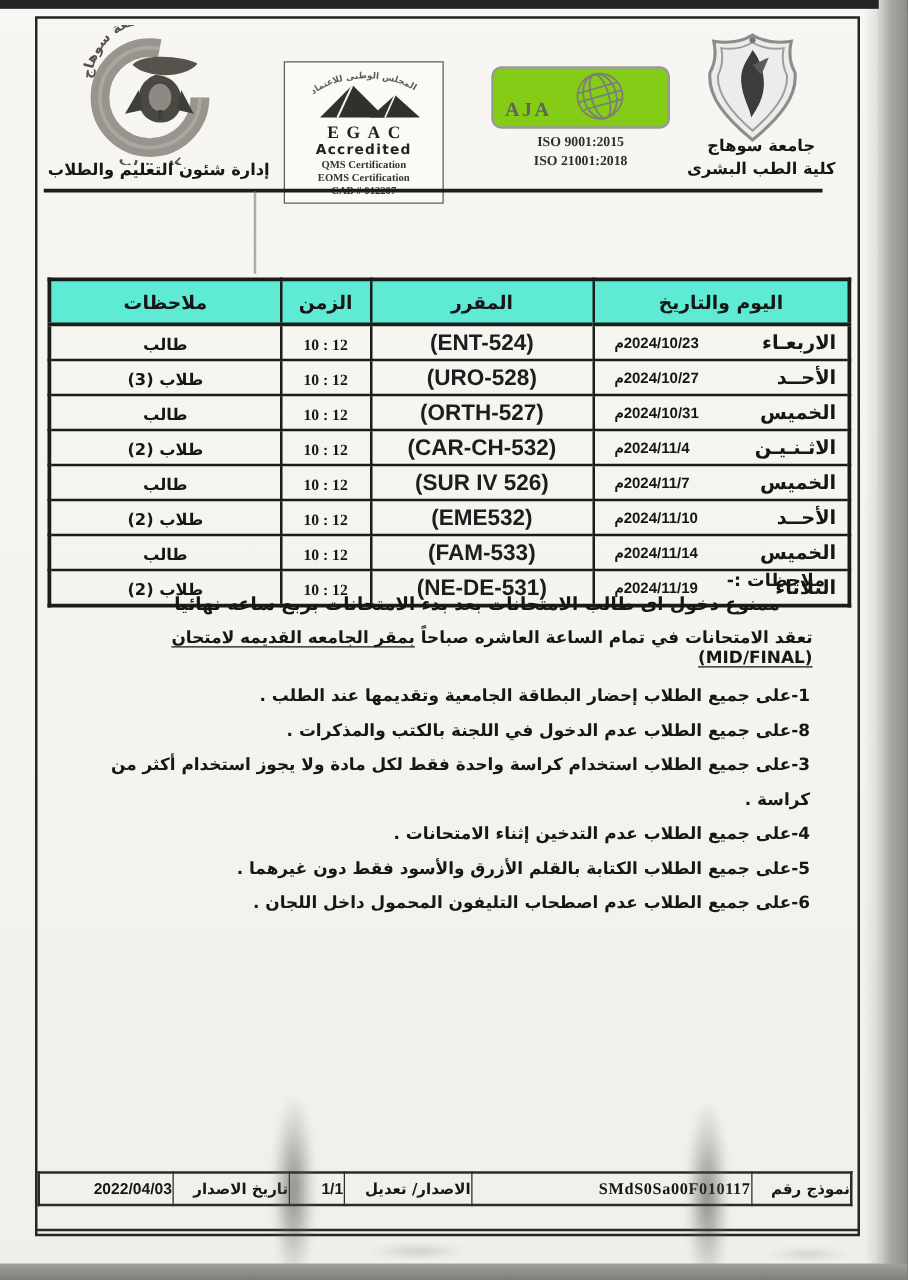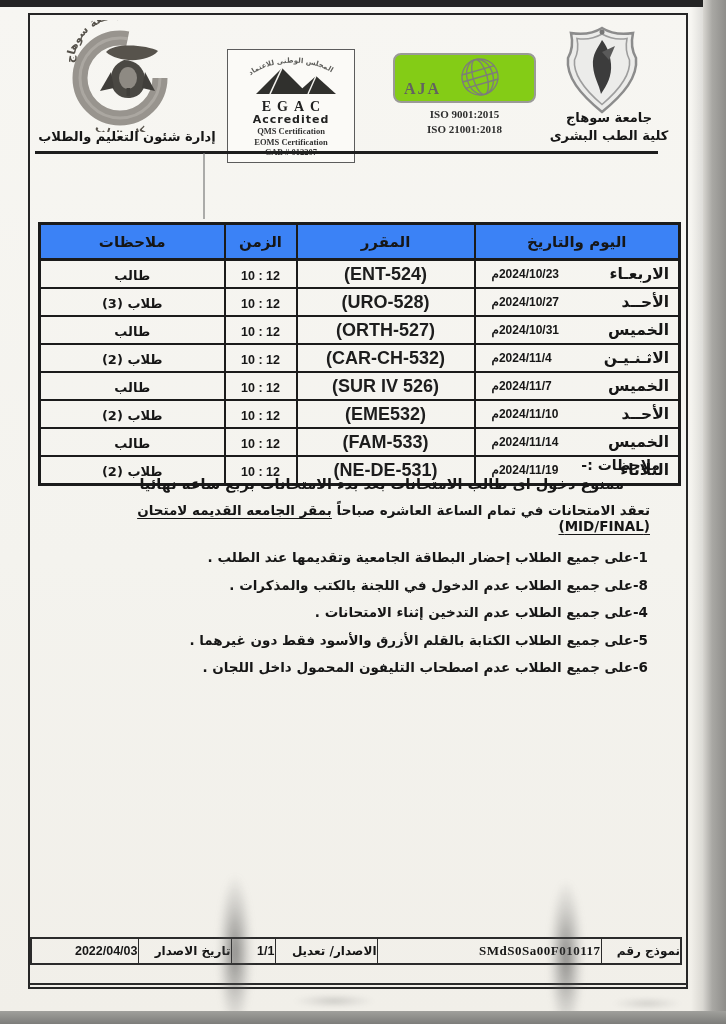--- a/index.html
+++ b/index.html
@@ -43,29 +43,29 @@
   .sep-line{position:absolute;left:35px;top:151px;width:623px;height:3px;background:#1d1d1d;}
   .artifact-vline{position:absolute;left:203px;top:153px;width:1.5px;height:66px;
          background:#7a7a7a;opacity:.6;}
   
   .title{position:absolute;left:123px;top:156px;width:480px;text-align:center;
          font-weight:700;font-size:15px;line-height:20px;direction:rtl;}
   
   .exam-table{position:absolute;left:38px;top:222px;width:640px;border-collapse:collapse;
          table-layout:fixed;border:3px solid #1b1b1b;}
   .exam-table th,.exam-table td{border:2px solid #1b1b1b;padding:0;}
-  .exam-table th{background:#3b82f6;height:33px;font-size:15px;font-weight:700;
+  .exam-table th{background:#5eead4;height:33px;font-size:15px;font-weight:700;
          border-bottom-width:3px;}
   .exam-table td{height:26px;text-align:center;vertical-align:middle;}
   .cell-day{display:flex;justify-content:space-between;align-items:center;
          padding:0 9px 0 16px;}
   .day{font-size:15.5px;font-weight:700;white-space:nowrap;}
   .date{font-family:Liberation Sans, sans-serif;font-size:12px;font-weight:700;white-space:nowrap;}
   .course{font-family:Liberation Sans, sans-serif;font-size:18px;font-weight:600;color:#1d1d1d;}
-  .time{font-family:Liberation Sans, sans-serif;font-size:12.5px;font-weight:700;}
+  .time{font-family:Liberation Serif, serif;font-size:12.5px;font-weight:700;}
   .tnote{font-size:13px;font-weight:700;}
   
   .notes{position:absolute;left:42px;top:457px;width:618px;direction:rtl;text-align:right;}
   .notes-heading{font-weight:700;font-size:14px;margin-bottom:3px;}
   .notes-rule{font-weight:700;font-size:14.5px;margin:0 36px 10px 0;}
   .notes-venue{font-weight:700;font-size:13.5px;margin:0 10px 10px 0;}
   .notes-venue .u{text-decoration:underline;text-underline-offset:3px;}
   .note-item{font-weight:700;font-size:13.5px;line-height:27.5px;margin-right:12px;}
   
   .footer-table{position:absolute;left:30px;top:937px;width:650px;border-collapse:collapse;
@@ -281,20 +281,21 @@
 
   <div class="notes">
     <div class="notes-heading">ملاحظات :-</div>
     <div class="notes-rule">ممنوع دخول اى طالب الامتحانات بعد بدء الامتحانات بربع ساعه نهائيا</div>
     <div class="notes-venue">
       <span>تعقد الامتحانات في تمام الساعة العاشره صباحاً </span><span class="u">بمقر الجامعه القديمه لامتحان (MID/FINAL)</span>
     </div>
     <div>
         <div class="note-item">1-على جميع الطلاب إحضار البطاقة الجامعية وتقديمها عند الطلب .</div>
         <div class="note-item">8-على جميع الطلاب عدم الدخول في اللجنة بالكتب والمذكرات .</div>
+        <div class="note-item">3-على جميع الطلاب استخدام كراسة واحدة فقط لكل مادة ولا يجوز استخدام أكثر من كراسة .</div>
         <div class="note-item">4-على جميع الطلاب عدم التدخين إثناء الامتحانات .</div>
         <div class="note-item">5-على جميع الطلاب الكتابة بالقلم الأزرق والأسود فقط دون غيرهما .</div>
         <div class="note-item">6-على جميع الطلاب عدم اصطحاب التليفون المحمول داخل اللجان .</div>
       </div>
   </div>
 
   <table class="footer-table" dir="rtl">
     <colgroup>
       <col style="width:80px">
         <col style="width:224px">

